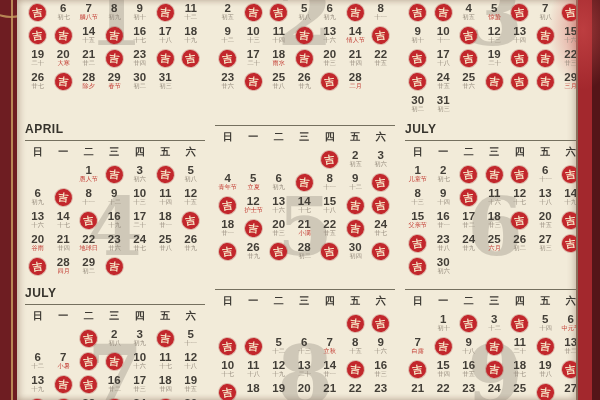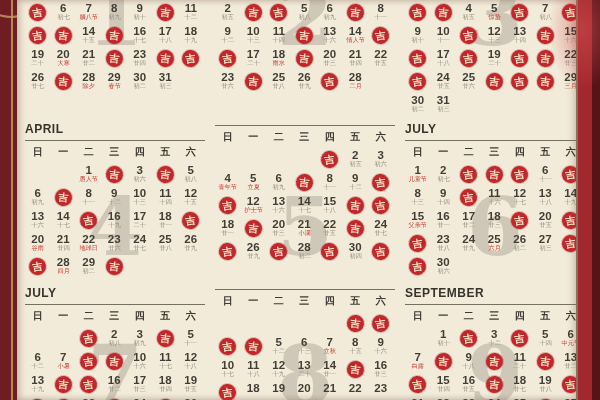--- a/index.html
+++ b/index.html
@@ -878,21 +878,20 @@
           <div class="cell">
             <div class="num">22</div>
           </div>
           <div class="cell">
             <div class="num">23</div>
           </div>
         </div>
       </div>
       <div class="month band2 mcol2">
         <div class="wm">9</div>
-        <div class="mtitle">SEPTEMBER</div>
         <div class="mrule"></div>
         <div class="wkhdr">
           <span>日</span>
           <span>一</span>
           <span>二</span>
           <span>三</span>
           <span>四</span>
           <span>五</span>
           <span>六</span>
         </div>

